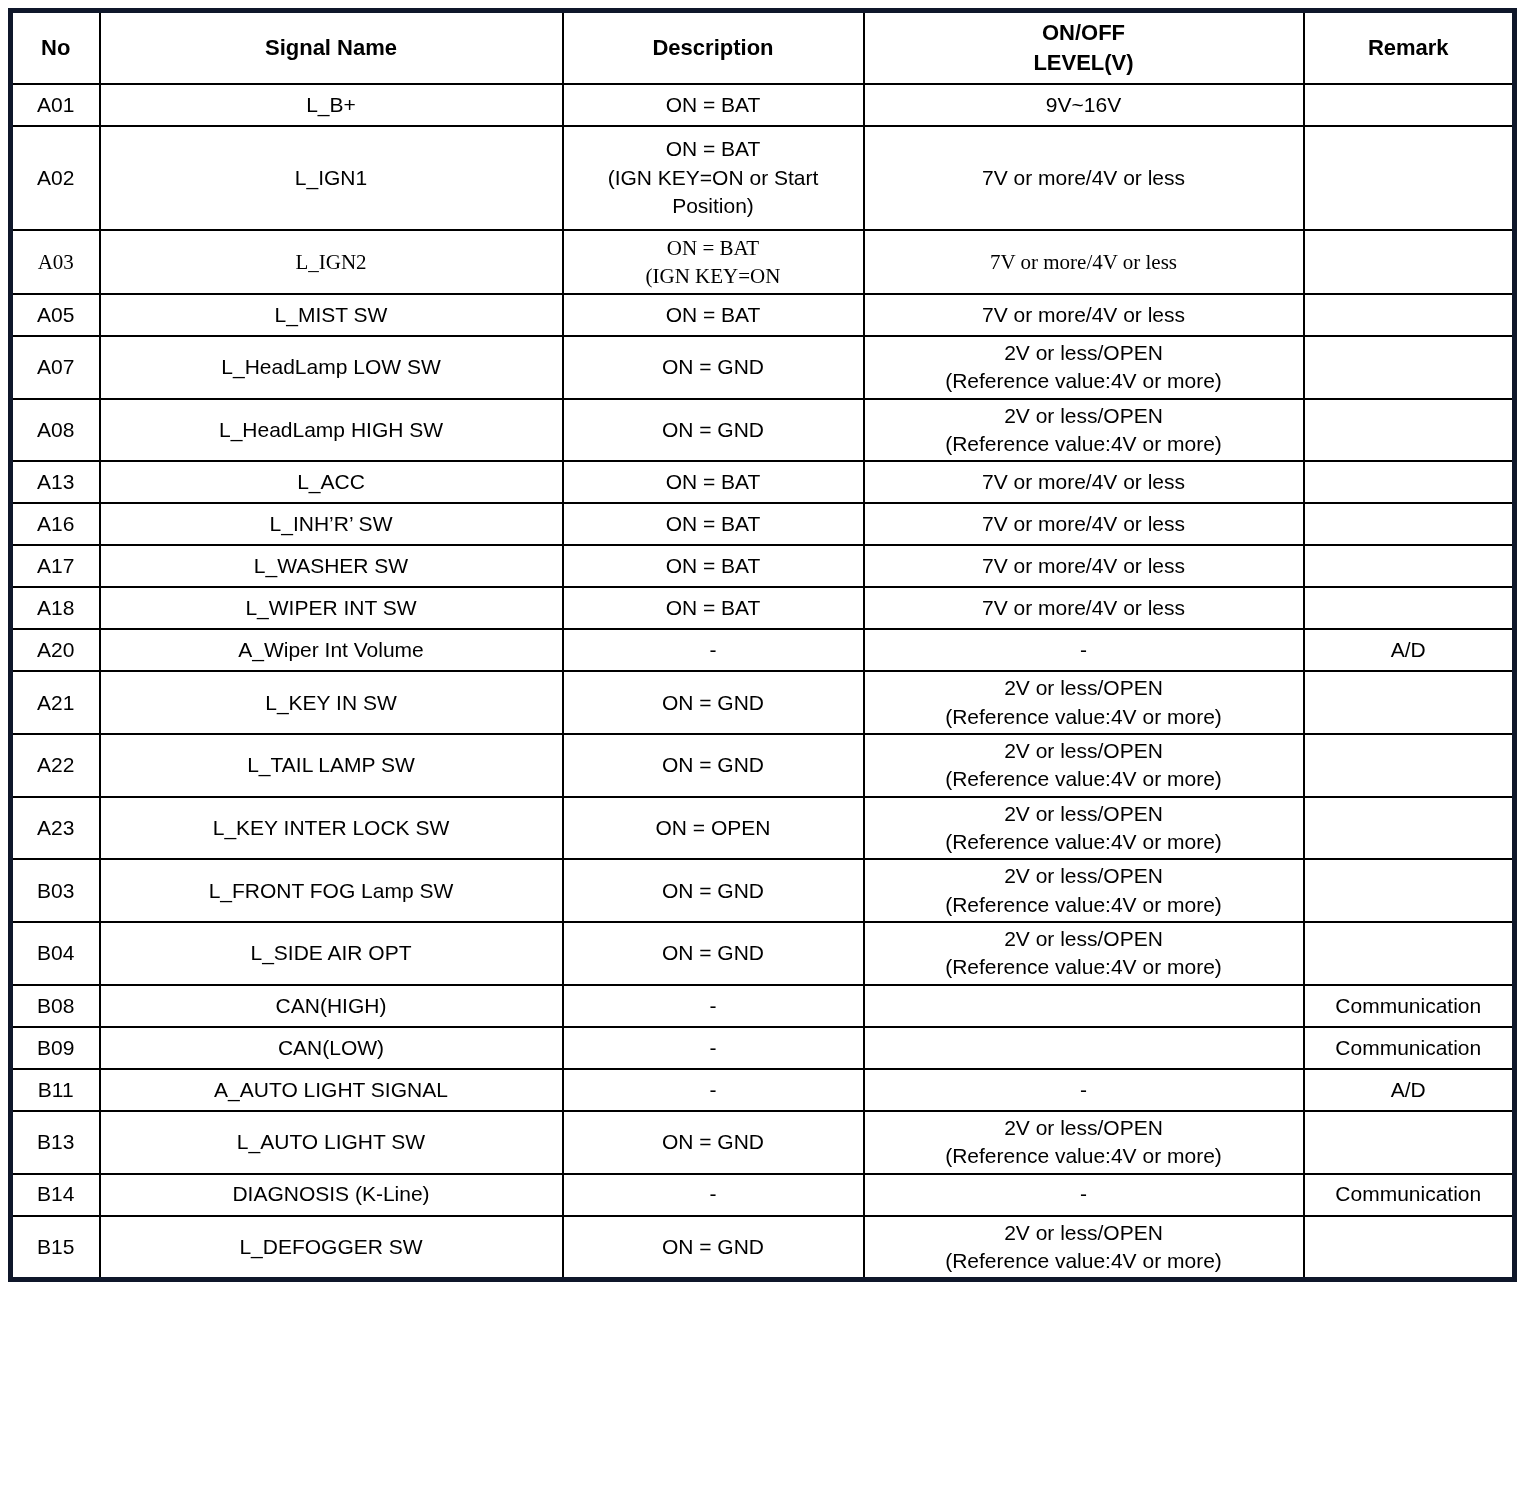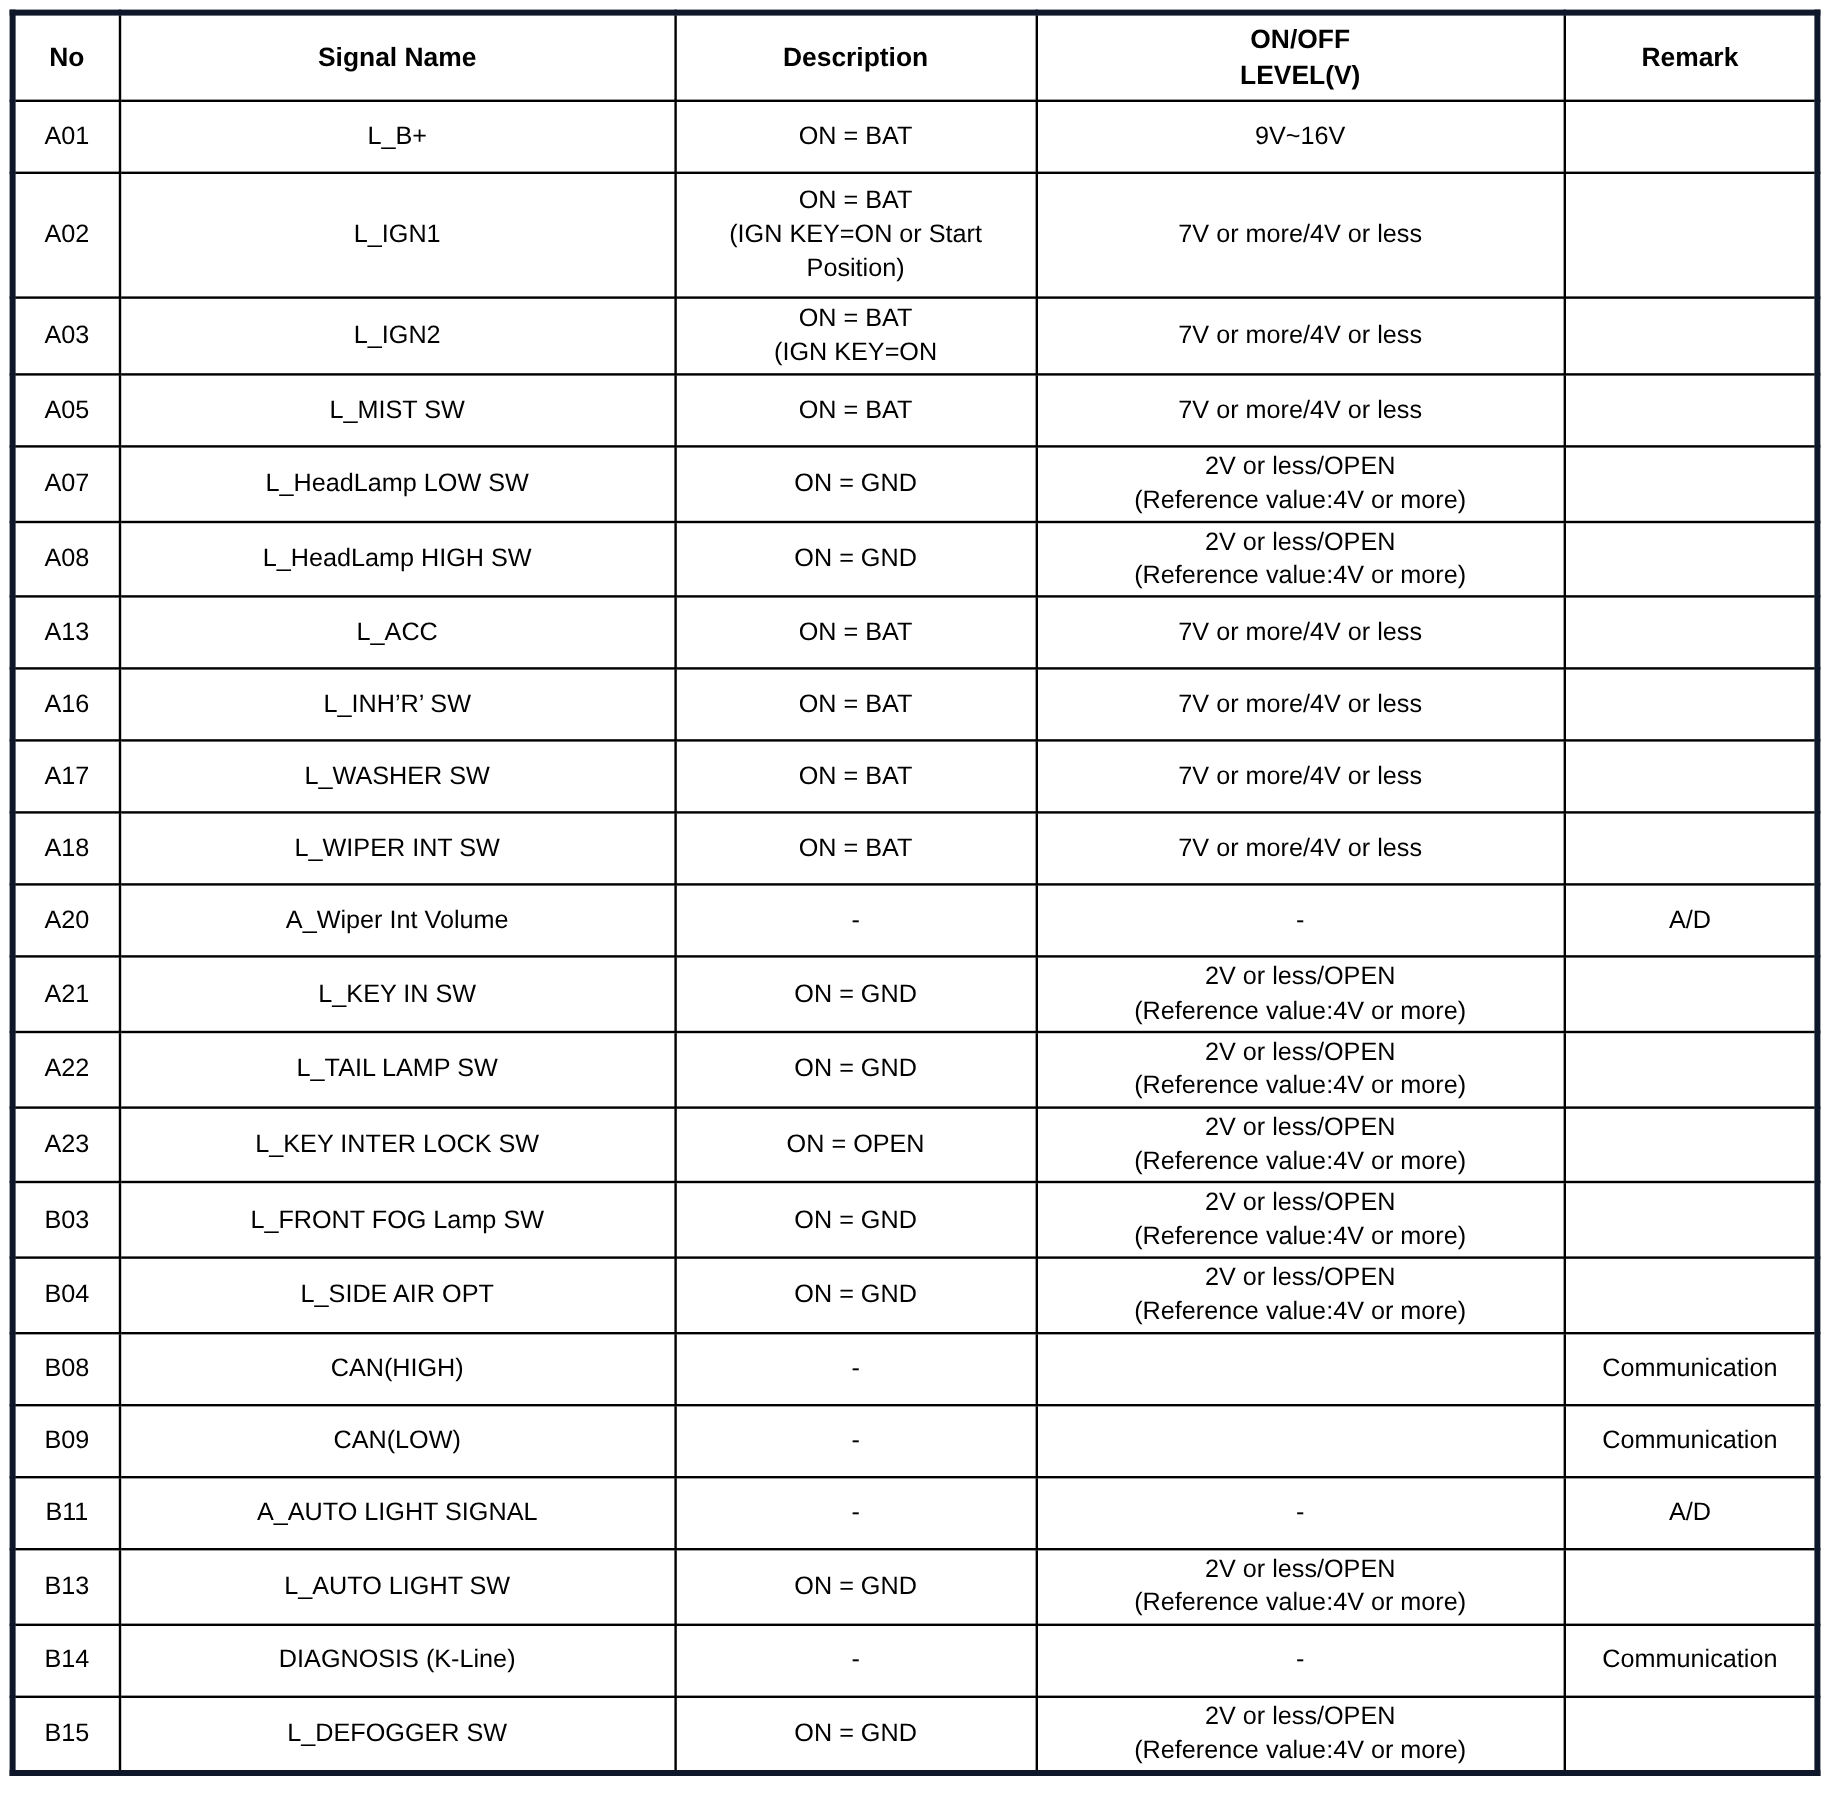--- a/index.html
+++ b/index.html
@@ -36,23 +36,23 @@
     overflow: hidden;
     font-size: 21px;
     line-height: 1.35;
     font-weight: normal;
   }
   thead th {
     font-weight: bold;
     font-size: 22px;
     height: 66px;
   }
-  tr.r-single { height: 60px; }
+  tr.r-single { height: 42px; }
   tr.r-double { height: 56px; }
-  tr.r-double-s { height: 64px; }
+  tr.r-double-s { height: 64px; font-family: Liberation Serif, serif; }
   tr.r-triple { height: 104px; }
 </style>
 </head>
 <body>
 
 <table class="signal-table">
   <colgroup>
     <col class="c-no">
       <col class="c-signal">
       <col class="c-desc">

